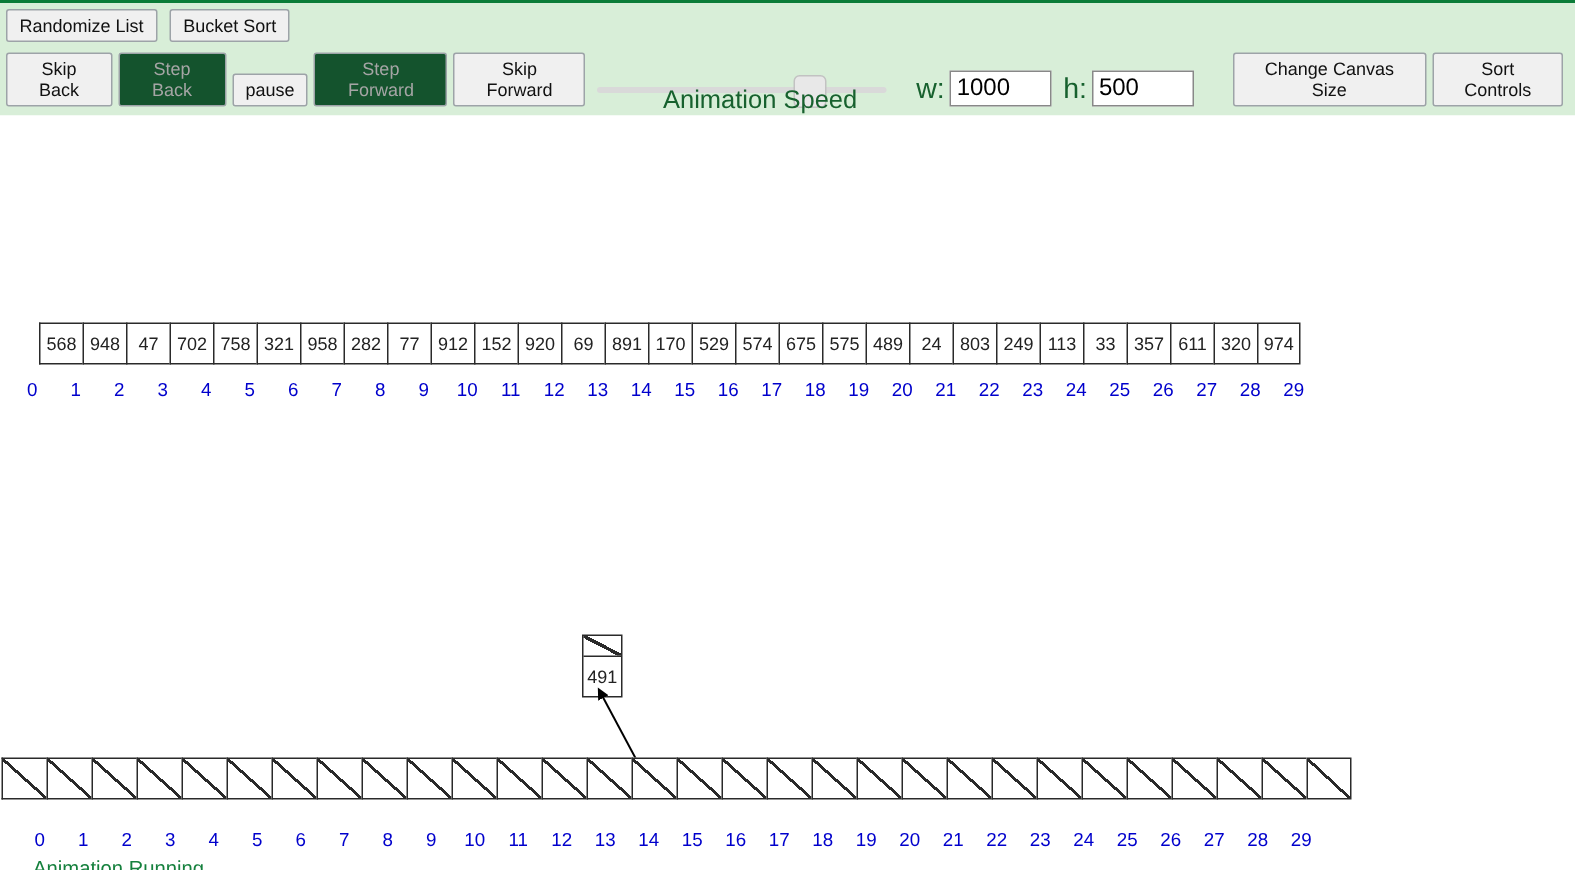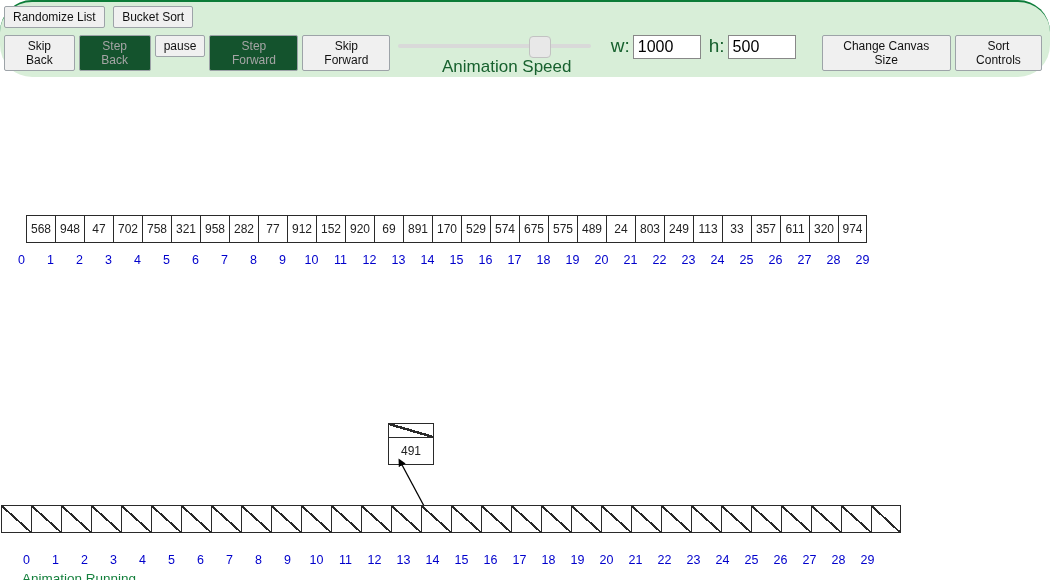--- a/index.html
+++ b/index.html
@@ -12,24 +12,23 @@
     overflow: hidden;
   }
 
   
   .top-green {
     background: #d8eed8;
     border-top: 2px solid #0b7c38;
     padding: 2px 4px 0 4px;
     box-sizing: border-box;
     width: 1050px;
-    border-radius: 32px;
   }
   .row1 { padding: 2px 0 3px 0; }
-  .row2 { display: flex; align-items: flex-start; padding: 4px 0 6px 0; position: relative; }
+  .row2 { display: flex; align-items: flex-end; padding: 4px 0 6px 0; position: relative; }
 
   button {
     font-size: 12px;
     font-family: Arial, Helvetica, sans-serif;
     padding: 3px 8px;
     margin-right: 4px;
     border: 1px solid #9da3a8;
     border-radius: 2px;
     background: #f0f0f0;
     color: #111;
@@ -154,21 +153,21 @@
     position: absolute;
     left: 0; right: 0; top: 0; bottom: 0;
     background: linear-gradient(to top right,
        transparent 0%, transparent 47%, #2a2a2a 47%, #2a2a2a 52%, transparent 52%, transparent 100%);
   }
 
   .moving-cell {
     position: absolute;
     left: 388px;
     top: 346px;
-    width: 46px;
+    width: 27px;
     height: 42px;
     border: 1px solid #2a2a2a;
     box-sizing: border-box;
     display: flex;
     flex-direction: column;
     background: #fff;
   }
   .moving-cell .head {
     height: 13px;
     border-bottom: 1px solid #2a2a2a;

